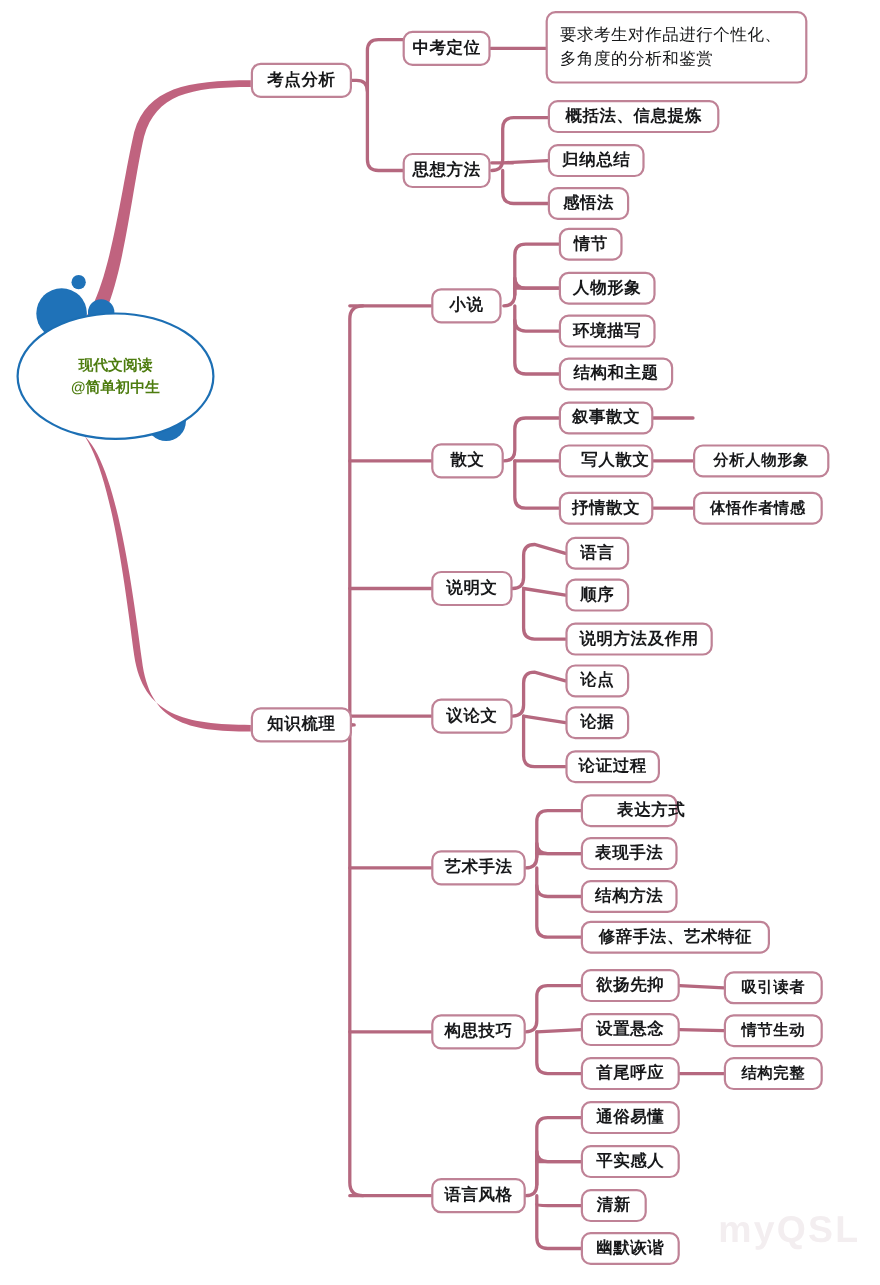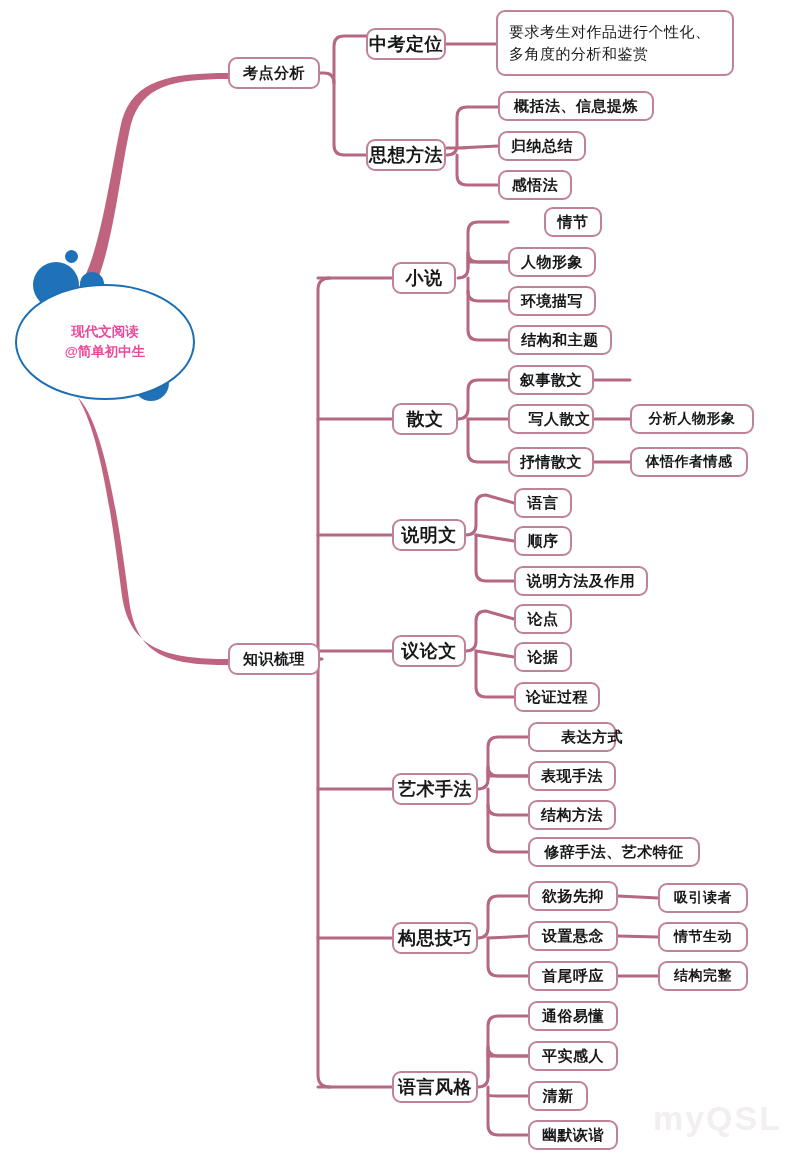--- a/index.html
+++ b/index.html
@@ -17,32 +17,32 @@
     background:#ffffff;
     border:2px solid #bf8296;
     border-radius:9px;
     display:flex;align-items:center;justify-content:center;
     white-space:nowrap;
     color:#17181a;
     letter-spacing:0.5px;
     line-height:1.25;
   }
   .n-l1{font-size:15px;font-weight:600;}
-  .n-l2{font-size:18px;font-weight:600;}
+  .n-l2{font-size:15px;font-weight:600;}
   .n-l3{font-size:15px;font-weight:600;}
   .n-l4{font-size:14px;font-weight:600;}
   .n-multi{white-space:normal;text-align:left;justify-content:flex-start;padding:22px 11px;line-height:1.5;font-weight:400;font-size:15px;}
 
   .center-node{
     position:absolute;left:15px;top:284px;width:176px;height:112px;
     border:2.5px solid #1c6fb4;border-radius:50%;
     background:#ffffff;
     display:flex;align-items:center;justify-content:center;
     flex-direction:column;
-    font-size:13.5px;font-weight:600;color:#ec4899;line-height:1.5;
+    font-size:13.5px;font-weight:600;color:#4d7c0f;line-height:1.5;
     z-index:5;
   }
   .dot{position:absolute;border-radius:50%;background:#1f72b8;}
   .watermark{
     position:absolute;right:18px;bottom:30px;
     font-size:34px;font-weight:700;color:#f3eef0;letter-spacing:2px;
     user-select:none;
   }
 </style>
 </head>
@@ -138,21 +138,21 @@
   <div class="node n-l2" style="left:366px;top:28px;width:80px;height:32px;">中考定位</div>
   <div class="node n-multi" style="left:496px;top:10px;width:238px;height:66px;">要求考生对作品进行个性化、
 多角度的分析和鉴赏</div>
 
   <div class="node n-l2" style="left:366px;top:139px;width:80px;height:32px;">思想方法</div>
   <div class="node n-l3" style="left:498px;top:91px;width:156px;height:30px;">概括法、信息提炼</div>
   <div class="node n-l3" style="left:498px;top:131px;width:88px;height:30px;">归纳总结</div>
   <div class="node n-l3" style="left:498px;top:170px;width:74px;height:30px;">感悟法</div>
 
   <div class="node n-l2" style="left:392px;top:262px;width:64px;height:32px;">小说</div>
-  <div class="node n-l3" style="left:508px;top:207px;width:58px;height:30px;margin-left:36px;">情节</div>
+  <div class="node n-l3" style="left:508px;top:207px;width:58px;height:30px;">情节</div>
   <div class="node n-l3" style="left:508px;top:247px;width:88px;height:30px;">人物形象</div>
   <div class="node n-l3" style="left:508px;top:286px;width:88px;height:30px;">环境描写</div>
   <div class="node n-l3" style="left:508px;top:325px;width:104px;height:30px;">结构和主题</div>
 
   <div class="node n-l2" style="left:392px;top:403px;width:66px;height:32px;">散文</div>
   <div class="node n-l3" style="left:508px;top:365px;width:86px;height:30px;">叙事散文</div>
   <div class="node n-l3" style="left:508px;top:404px;width:86px;height:30px;padding-left:17px;">写人散文</div>
   <div class="node n-l3" style="left:508px;top:447px;width:86px;height:30px;">抒情散文</div>
   <div class="node n-l4" style="left:630px;top:404px;width:124px;height:30px;">分析人物形象</div>
   <div class="node n-l4" style="left:630px;top:447px;width:118px;height:30px;">体悟作者情感</div>

